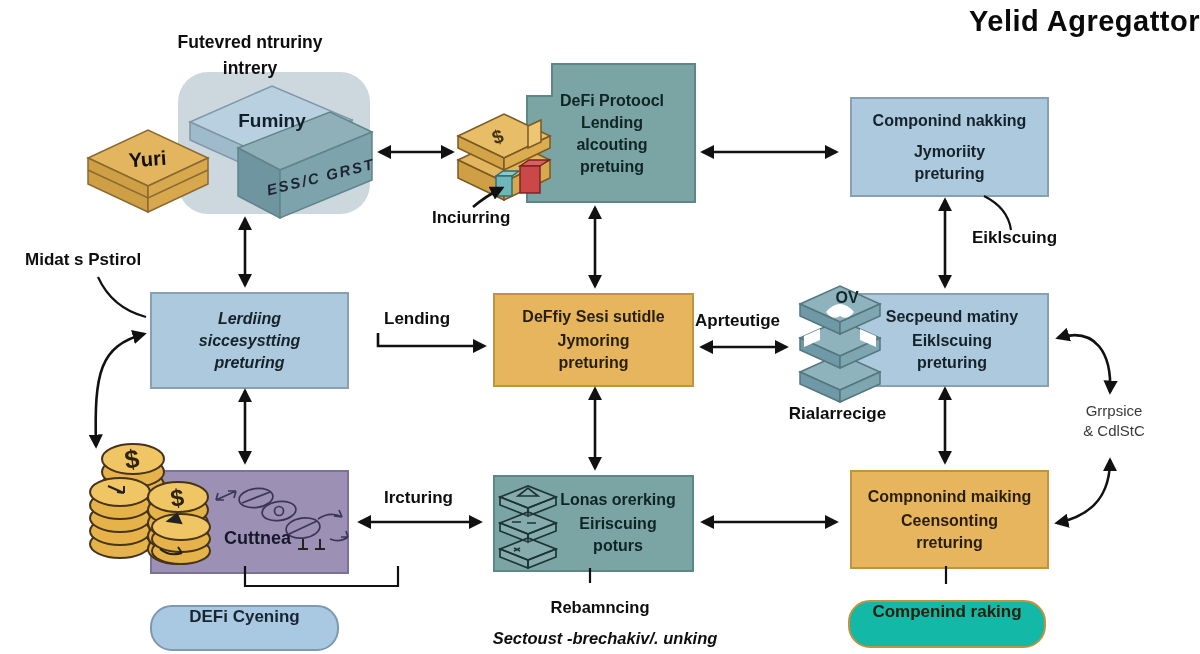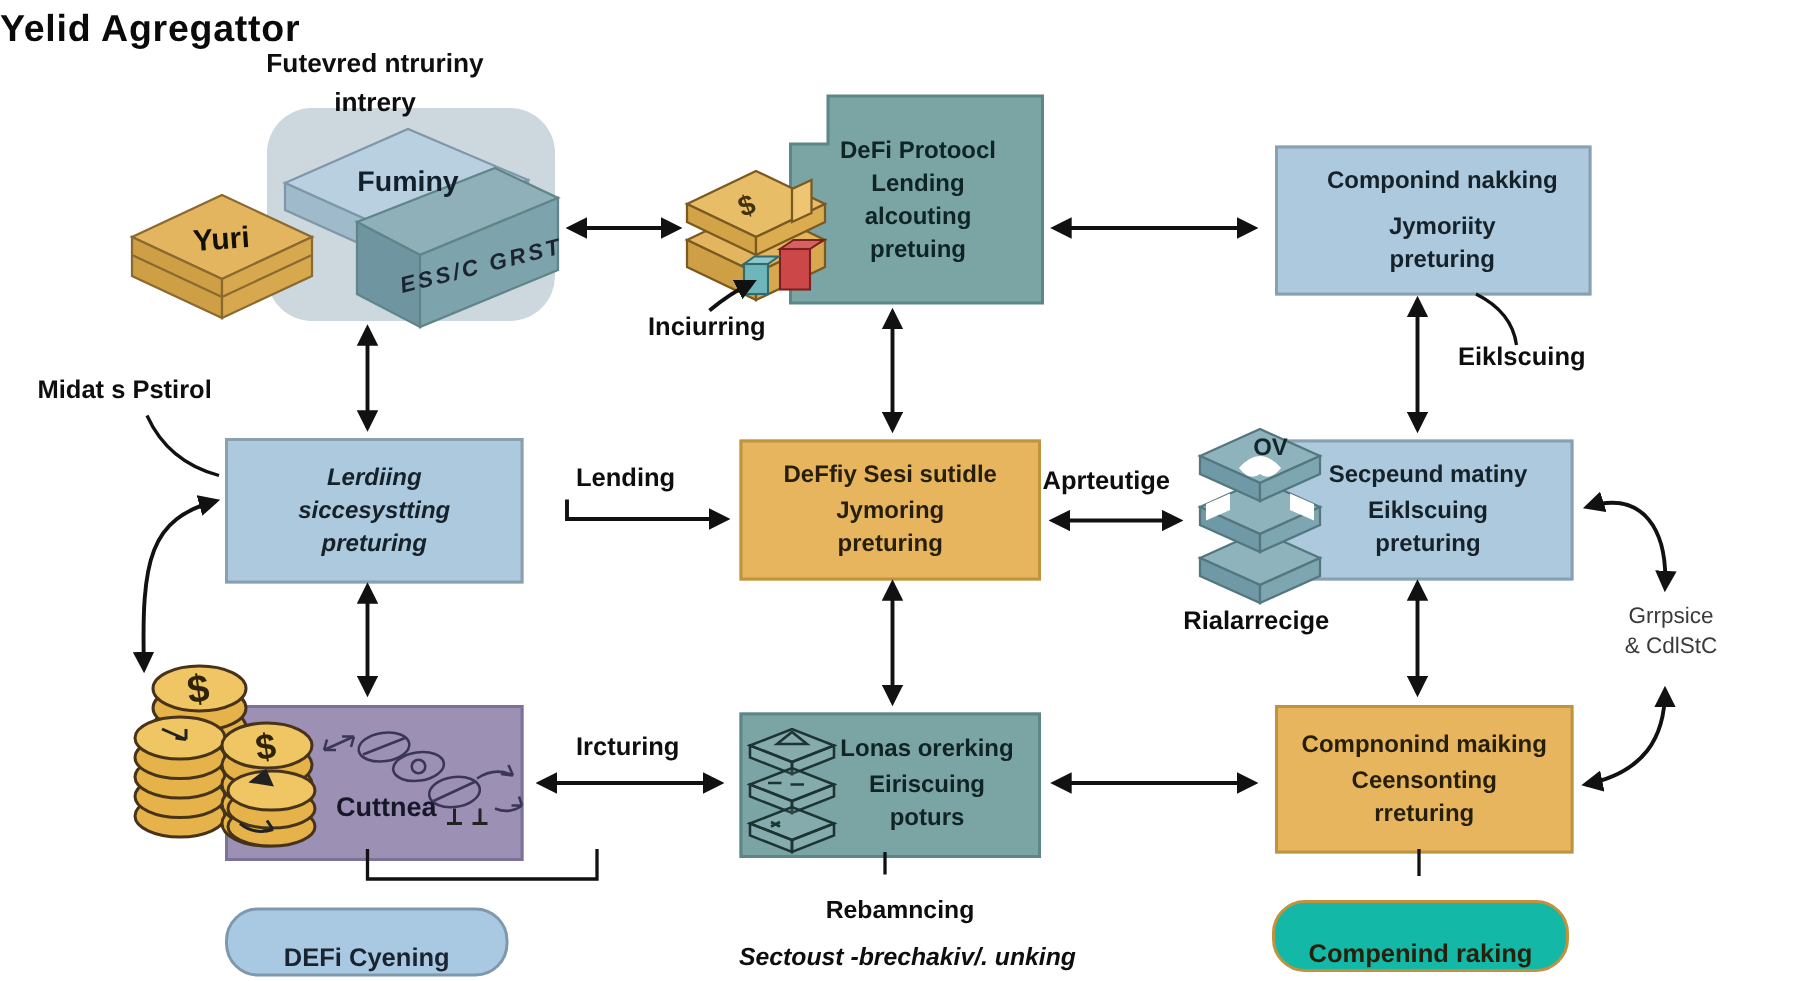--- a/index.html
+++ b/index.html
@@ -1,49 +1,49 @@
 <!DOCTYPE html>
 <html><head>
 <meta charset="utf-8">
 <style>
   html,body{margin:0;padding:0;background:#fff;}
   .stage{position:relative;width:1200px;height:654px;background:#ffffff;overflow:hidden;
          font-family:"Liberation Sans","DejaVu Sans",sans-serif;color:#111;}
-  .title{position:absolute;left:0;top:5px;width:100%;text-align:left;
-         font-size:25px;font-weight:700;letter-spacing:.5px;color:#0a0a0a;z-index:5;}
+  .title{position:absolute;left:0;top:5px;width:100%;text-align:right;
+         font-size:29px;font-weight:700;letter-spacing:.5px;color:#0a0a0a;z-index:5;}
   .box{position:absolute;display:flex;flex-direction:column;align-items:center;justify-content:center;
        text-align:center;font-weight:700;font-size:16px;line-height:22px;color:#15222a;z-index:1;}
   .box .t{margin-bottom:9px;}
   .blue{background:#adc9de;border:2px solid #89a0b0;}
   .gold{background:#e7b55e;border:2px solid #bf943e;color:#261f0b;}
   .teal{background:#7ba4a5;border:2px solid #5d8687;color:#0f2424;}
   .purple{background:#9c90b4;border:2px solid #7c7299;}
   .overlay-text{position:absolute;display:flex;flex-direction:column;align-items:center;justify-content:center;
        text-align:left;font-weight:700;font-size:16px;line-height:22px;color:#0f2424;z-index:4;}
   .lbl{position:absolute;font-weight:700;font-size:17px;color:#0e0e0e;white-space:nowrap;z-index:5;}
   .lbl.center{text-align:center;}
   .lbl.soft{font-weight:400;font-size:15px;color:#3a3a3a;line-height:20px;}
-  .pill{position:absolute;display:flex;align-items:flex-end;justify-content:center;
+  .pill{position:absolute;display:flex;align-items:flex-start;justify-content:center;
         font-weight:700;font-size:17px;border-radius:22px;z-index:1;color:#1a2430;}
   .pill.blue-pill{background:#a9c9e2;border:2px solid #7e98ad;}
   .pill.gold-pill{background:#14b8a6;border:2px solid #c2923d;color:#27200c;}
   svg.art{position:absolute;left:0;top:0;z-index:3;pointer-events:none;}
   svg text{font-family:"Liberation Sans","DejaVu Sans",sans-serif;}
 </style>
 </head>
 <body>
 
 <div class="stage">
 
   <div class="title">Yelid Agregattor</div>
 
   <div class="lbl center" style="left:110px;top:32px;width:280px;font-size:17.5px;">Futevred ntruriny</div>
   <div class="lbl center" style="left:110px;top:58px;width:280px;font-size:17.5px;">intrery</div>
 
-  <div class="box blue" style="left:850px;top:97px;width:195px;height:96px;padding-left:12px;">
+  <div class="box blue" style="left:850px;top:97px;width:195px;height:96px;">
     <span class="t">Componind nakking</span>
     <span>Jymoriity</span>
     <span>preturing</span>
   </div>
 
   <div class="box blue" style="left:150px;top:292px;width:195px;height:93px;font-style:italic;">
     <span>Lerdiing</span>
     <span>siccesystting</span>
     <span>preturing</span>
   </div>

